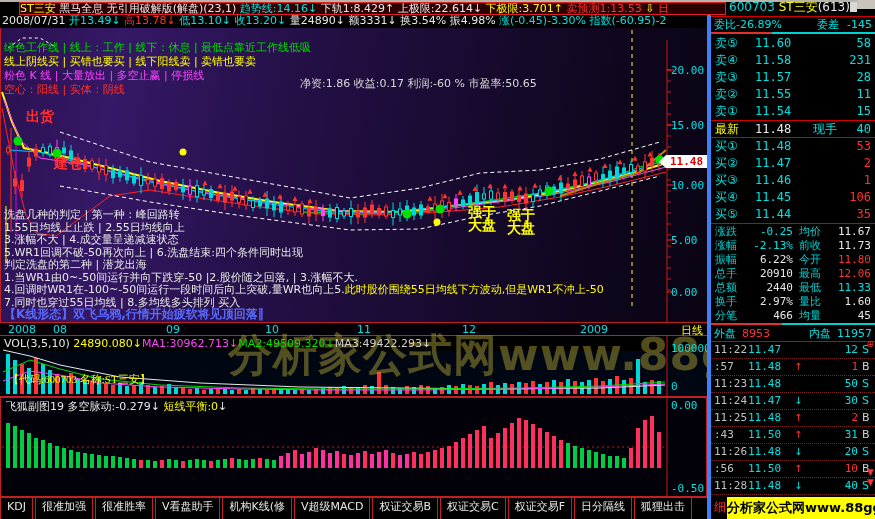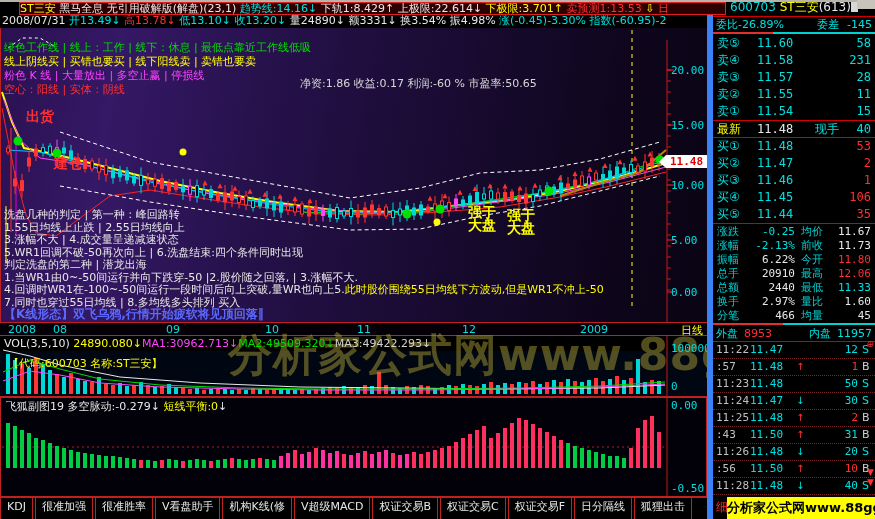--- a/index.html
+++ b/index.html
@@ -38,21 +38,21 @@
   #osctitle{left:6px;top:399px;font-size:11px;z-index:3;}
   
   #wm-chart{left:228px;top:326px;font-size:44px;font-weight:bold;color:#a59a35;opacity:.5;
       z-index:2;letter-spacing:1px;}
   
   #tabbar{left:0;top:497px;width:707px;height:28px;background:#000;z-index:5;display:flex;
       border-top:1px solid #c02020;border-bottom:2px solid #b8b8b8;box-sizing:border-box;}
   .tab{flex:0 0 auto;color:#e8e8e8;font-size:11px;line-height:17px;text-align:center;
       border-right:1px solid #c02020;border-left:1px solid #c02020;margin-right:2px;padding:0 6px;}
   
-  #panel{left:707px;top:0;width:168px;height:519px;background:#000;border-left:6px solid #3b82f6;
+  #panel{left:707px;top:0;width:168px;height:519px;background:#000;border-left:4px solid #3b82f6;
       box-sizing:border-box;z-index:5;font-size:12px;text-decoration:underline;}
   .p-header{height:16px;border-bottom:1px solid #d00000;text-align:center;font-size:12px;line-height:15px;white-space:nowrap;}
   .cursorbox{display:inline-block;width:7px;height:10px;background:#d8d8d8;vertical-align:-1px;}
   .p-weibi{height:15px;line-height:15px;padding:0 3px;display:flex;white-space:nowrap;font-size:11px;}
   .p-bar{height:3px;display:flex;}
   .p-bar .rb{background:#e03030;height:2px;} .p-bar .cb{background:#00d0d0;height:2px;}
   .prow{height:17px;line-height:17px;display:flex;padding:0 4px;font-size:12px;}
   .plabel{width:32px;} .pprice{width:58px;text-align:left;padding-left:8px;font-family:"DejaVu Sans Mono",monospace;}
   .pcount{flex:1;text-align:right;font-family:"DejaVu Sans Mono",monospace;}
   #latestrow{border-top:1px solid #d00000;border-bottom:1px solid #d00000;height:16px;line-height:16px;}
@@ -626,21 +626,21 @@
     <span class="c-blue">【K线形态】</span><span class="c-blue">双飞乌鸦,行情开始疲软将见顶回落‖</span>
   </div>
 
   <div id="pricemark" class="abs">11.48</div>
 
   <div id="dateband" class="abs"></div>
   <div id="periodlab" class="abs">日线</div>
 
   <div id="volline" class="abs nw"><span class="c-white">VOL(3,5,10)  </span><span class="c-yellow">24890.080↓</span><span class="c-magenta">MA1:30962.713↓</span><span class="c-green">MA2:49509.320↓</span><span class="c-lgray">MA3:49422.293↓</span></div>
   <div id="volpane" class="abs"></div>
-  <div class="abs c-yellow" style="left:8px;top:356px;font-size:11px;z-index:3;">【代码:600703 名称:ST三安】</div>
+  <div class="abs c-yellow" style="left:8px;top:372px;font-size:11px;z-index:3;font-family:Liberation Serif, serif;">【代码:600703 名称:ST三安】</div>
   <div id="sep396" class="abs"></div>
 
   <div id="oscpane" class="abs"></div>
   <div id="osctitle" class="abs nw"><span class="c-white">飞狐副图19 </span><span class="c-white">多空脉动:-0.279↓</span><span class="c-yellow"> 短线平衡:0</span><span class="c-white">↓</span></div>
 
   <div id="wm-chart" class="abs nw">分析家公式网www.88gs.com</div>
 
   <div id="tabbar" class="abs">
       <span class="tab">KDJ</span>
       <span class="tab">很准加强</span>

